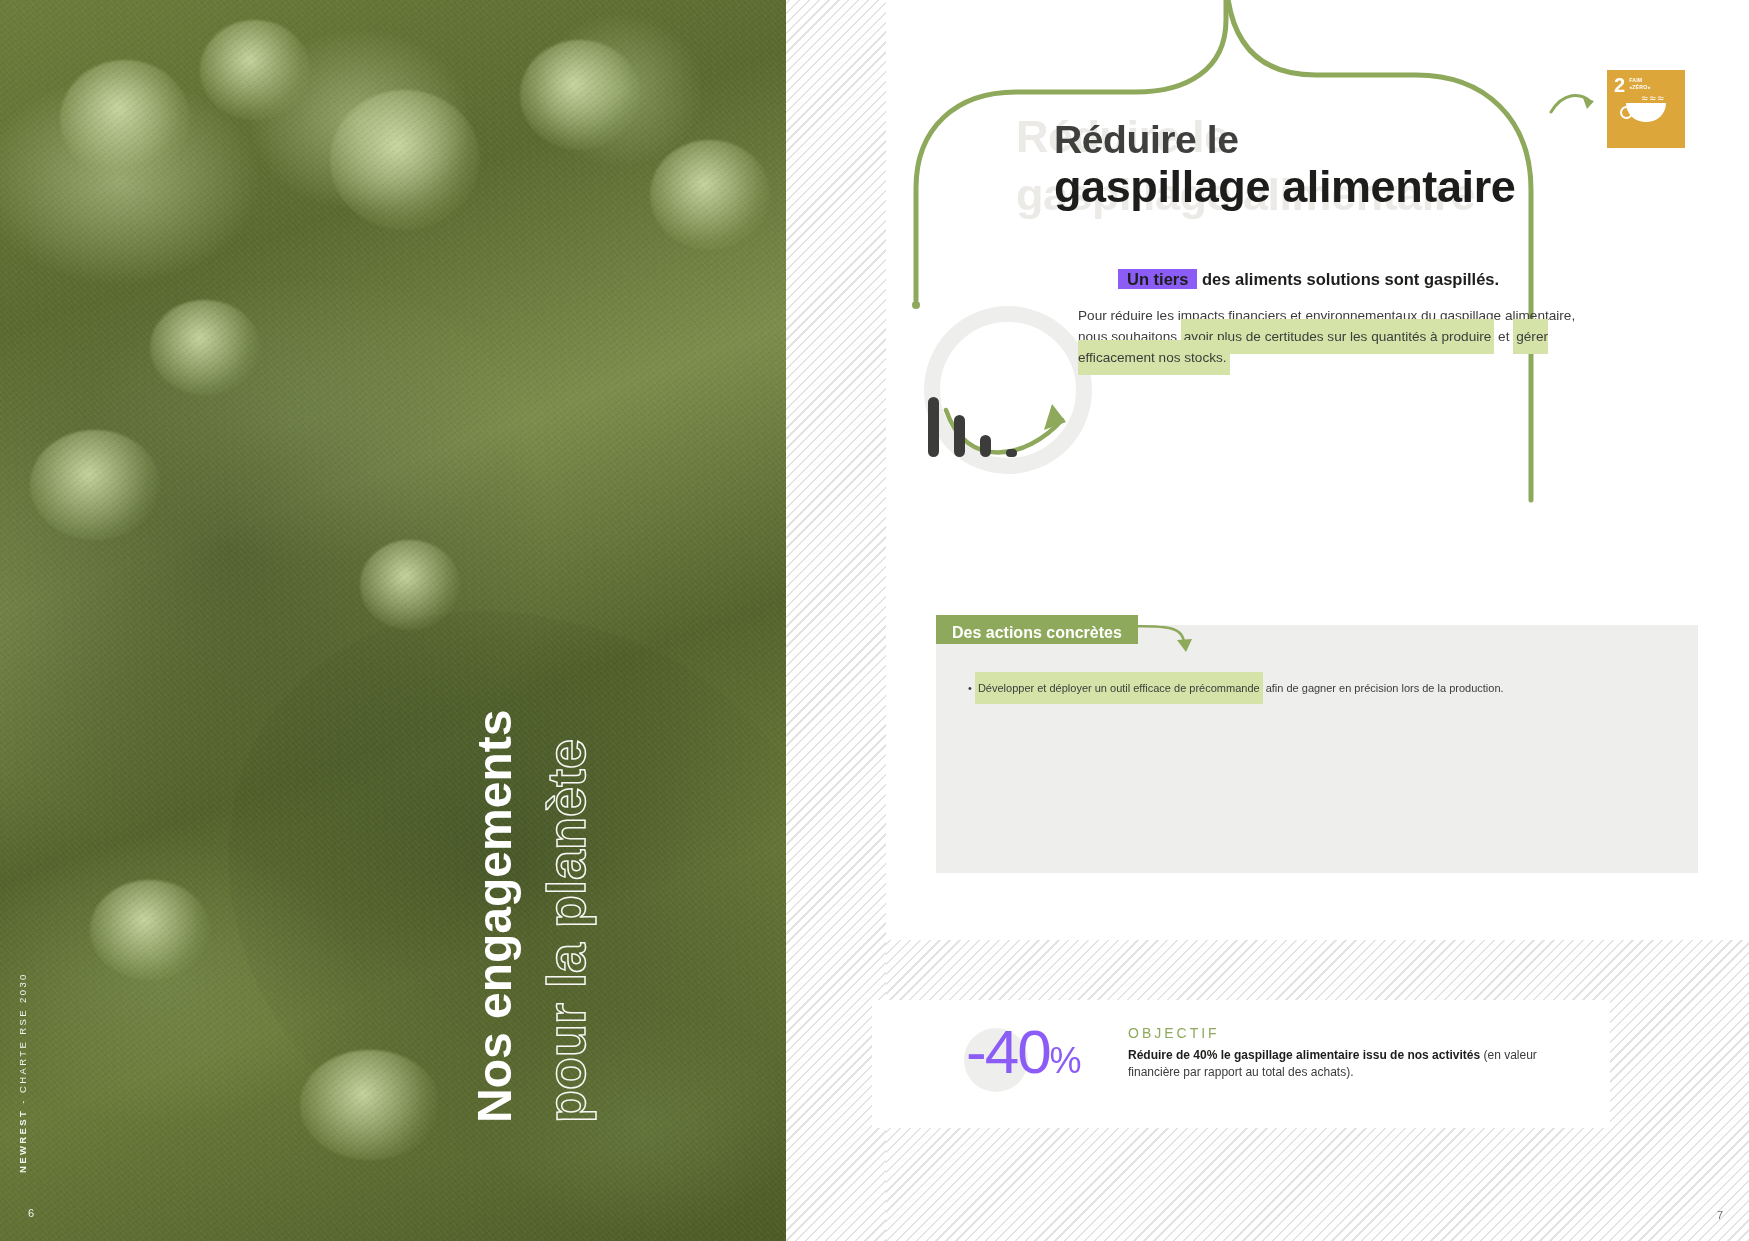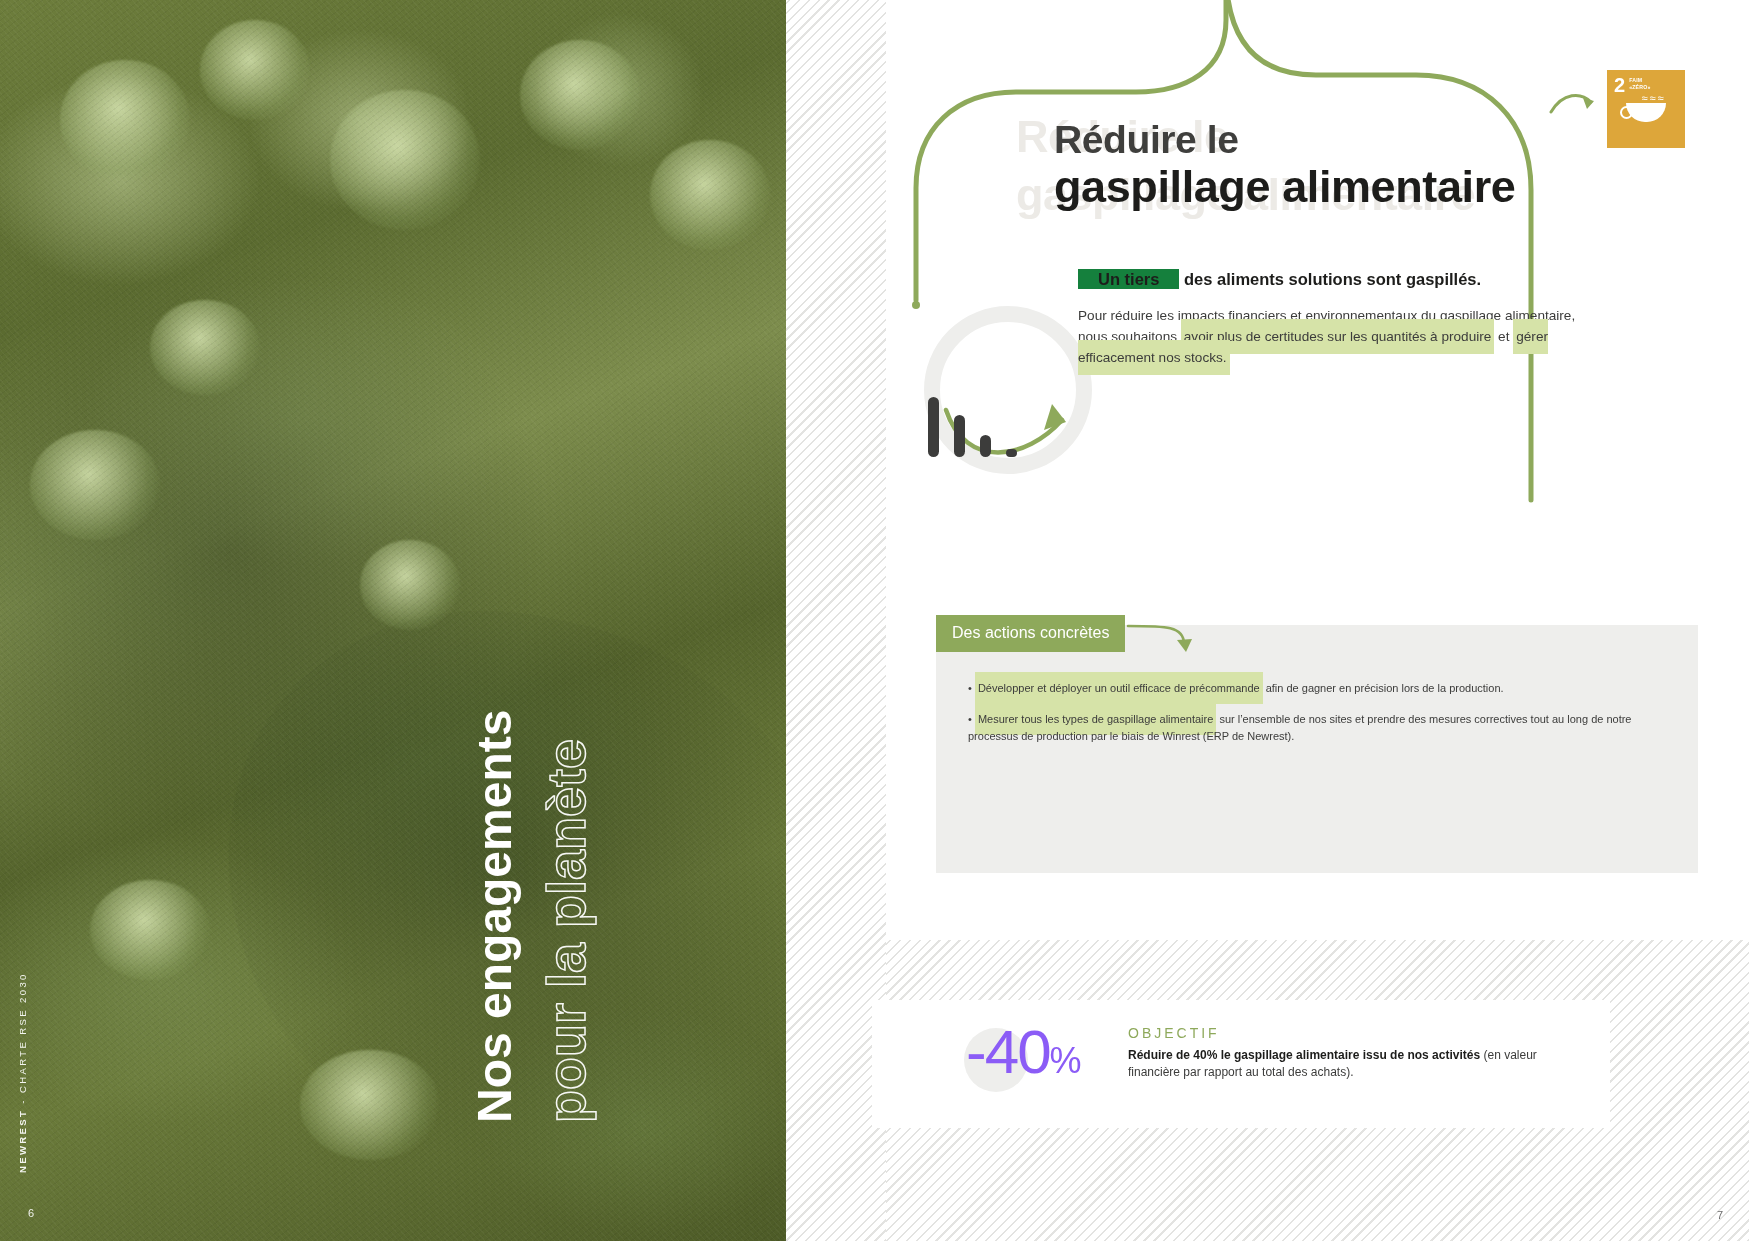--- a/index.html
+++ b/index.html
@@ -275,23 +275,24 @@
     font-weight: bold;
     color: #1d1d1b;
     margin-bottom: 16px;
     line-height: 1.35;
   }
   .hl {
     background: #d6e3a8;
     padding: 10px 3px;
   }
   .hl-strong {
-    background: #15803d;
-    padding: 1px 20px;
-    font-weight: bold;
+    background: #8b5cf6;
+    padding: 1px 9px;
+    font-weight: bold;
+    margin-left: 40px;
   }
   .para {
     font-size: 13.6px;
     line-height: 1.52;
     color: #3c3c3b;
     margin-bottom: 16px;
   }
 
   
   .actions-panel {
@@ -302,22 +303,22 @@
     background: #eeeeec;
     z-index: 2;
   }
   .actions-tag {
     position: absolute;
     left: 50px;
     top: 615px;
     background: #8ea95b;
     color: #ffffff;
     font-size: 16px;
-    font-weight: normal;
-    padding: 9px 16px 10px;
+    font-weight: bold;
+    padding: 9px 16px 2px;
     z-index: 5;
   }
   .tag-arrow {
     position: absolute;
     left: 240px;
     top: 618px;
     width: 80px; height: 48px;
     z-index: 5;
   }
   .actions-list {
@@ -485,24 +486,20 @@
   <svg class="tag-arrow" viewBox="0 0 80 48">
     <path d="M 2 8 C 40 8, 58 8, 58 26" fill="none" stroke="#8ea95b" stroke-width="2.6" stroke-linecap="round"></path>
     <path d="M 51 22 L 60 34 L 66 21 Z" fill="#8ea95b"></path>
   </svg>
 
   <div class="actions-list">
     <p>
       <span>•</span>
       <span class="hl">Développer et déployer un outil efficace de précommande</span><span> afin de gagner en précision lors de la production.</span>
     </p>
-    <p>
-      <span>•</span>
-      <span class="hl">Mesurer tous les types de gaspillage alimentaire</span><span> sur l’ensemble de nos sites et prendre des mesures correctives tout au long de notre processus de production par le biais de Winrest (ERP de Newrest).</span>
-    </p>
   </div>
 
   <div class="obj-panel"></div>
   <div class="obj-circle"></div>
   <div class="obj-number">
     <span>-40</span><span class="pct">%</span>
   </div>
   <div class="obj-text">
     <div class="obj-label">OBJECTIF</div>
     <div class="obj-desc">

